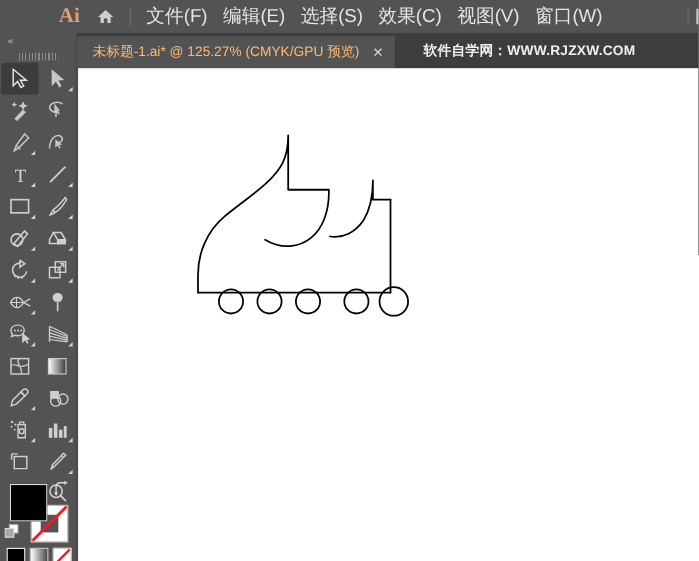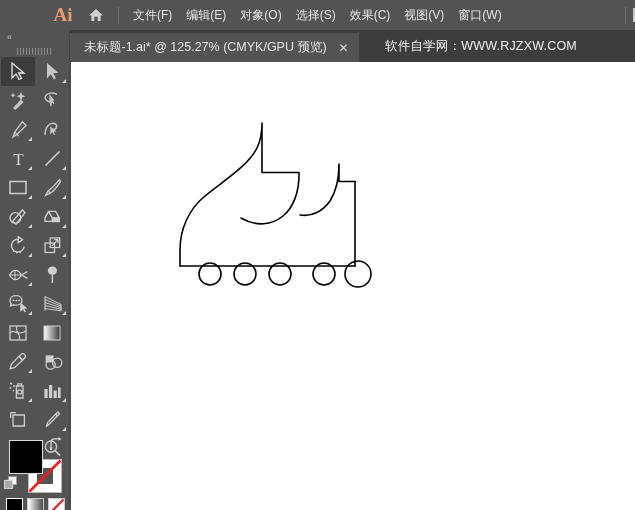--- a/index.html
+++ b/index.html
@@ -48,21 +48,21 @@
     align-items: center;
     justify-content: center;
   }
   .vsep {
     width: 1px;
     height: 17px;
     background: #6d6d6d;
     margin: 0 7px;
   }
   .menu-item {
-    font-size: 12px;
+    font-size: 17px;
     color: #e4e4e4;
     padding: 0 7px;
     line-height: 30px;
     white-space: nowrap;
   }
   #workspace-switcher {
     margin-left: auto;
     display: flex;
     align-items: center;
     padding-right: 8px;
@@ -99,38 +99,38 @@
     left: 70px; top: 3px;
     height: 29px;
     background: #535353;
     display: flex;
     align-items: center;
     padding: 0 6px 0 14px;
     box-sizing: border-box;
   }
   #doc-tab-title {
     font-size: 12.5px;
-    color: #e5e5e5;
+    color: #fdba74;
     white-space: nowrap;
     text-align: center;
   }
   #doc-tab-close {
     margin-left: 12px;
     margin-right: 4px;
     font-size: 12px;
     color: #d8d8d8;
     font-family: "Liberation Sans", sans-serif;
   }
   #watermark {
     position: absolute;
     left: 385px; top: 0;
     height: 32px;
     line-height: 32px;
     font-size: 12.5px;
-    font-weight: normal;
+    font-weight: bold;
     color: #f0f0f0;
     white-space: nowrap;
     letter-spacing: 0.2px;
   }
 
   
   #toolbar {
     position: absolute;
     left: 0; top: 30px;
     width: 70px;
@@ -271,21 +271,20 @@
     <div id="ai-logo">Ai</div>
     <div id="home-btn">
       <svg width="16" height="14" viewBox="0 0 16 14" aria-hidden="true">
         <path d="M8 1 L15 7.5 L12.6 7.5 L12.6 13 L9.6 13 L9.6 8.8 L6.4 8.8 L6.4 13 L3.4 13 L3.4 7.5 L1 7.5 Z" fill="#cfcfcf"></path>
       </svg>
     </div>
     <div class="vsep"></div>
 
     <div class="menu-item">文件(F)</div>
     <div class="menu-item">编辑(E)</div>
-    <div class="menu-item">对象(O)</div>
     <div class="menu-item">选择(S)</div>
     <div class="menu-item">效果(C)</div>
     <div class="menu-item">视图(V)</div>
     <div class="menu-item">窗口(W)</div>
 
     <div id="workspace-switcher">
       <div class="vsep"></div>
       <span id="ws-icon">
         <i class="l"></i>
           <i class="rt"></i>

